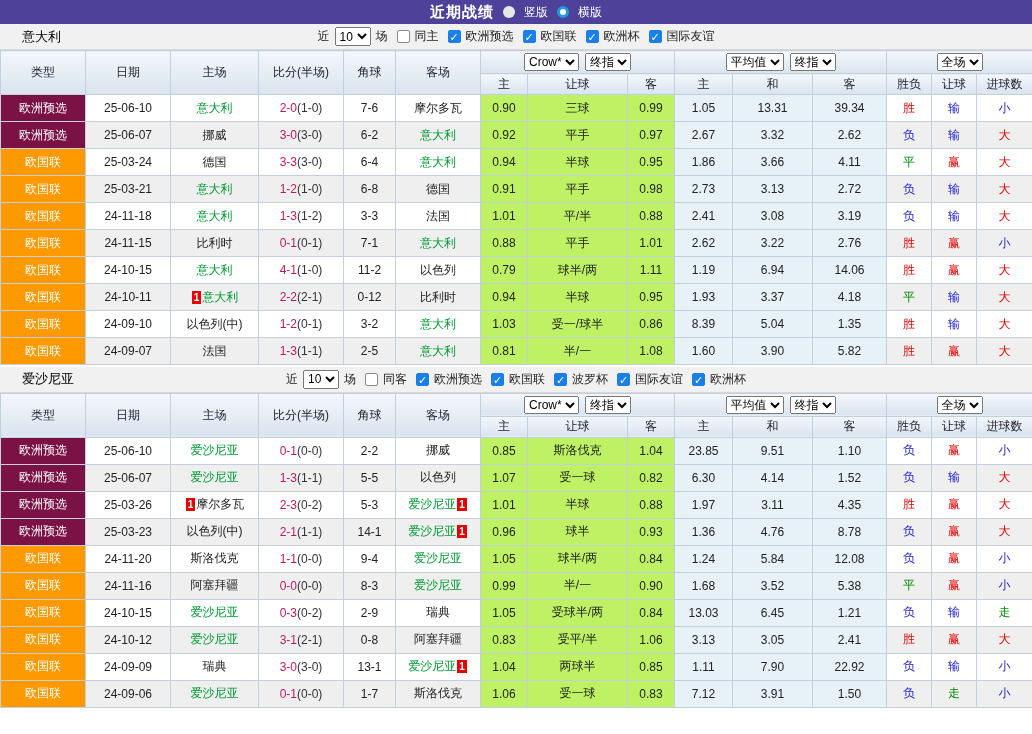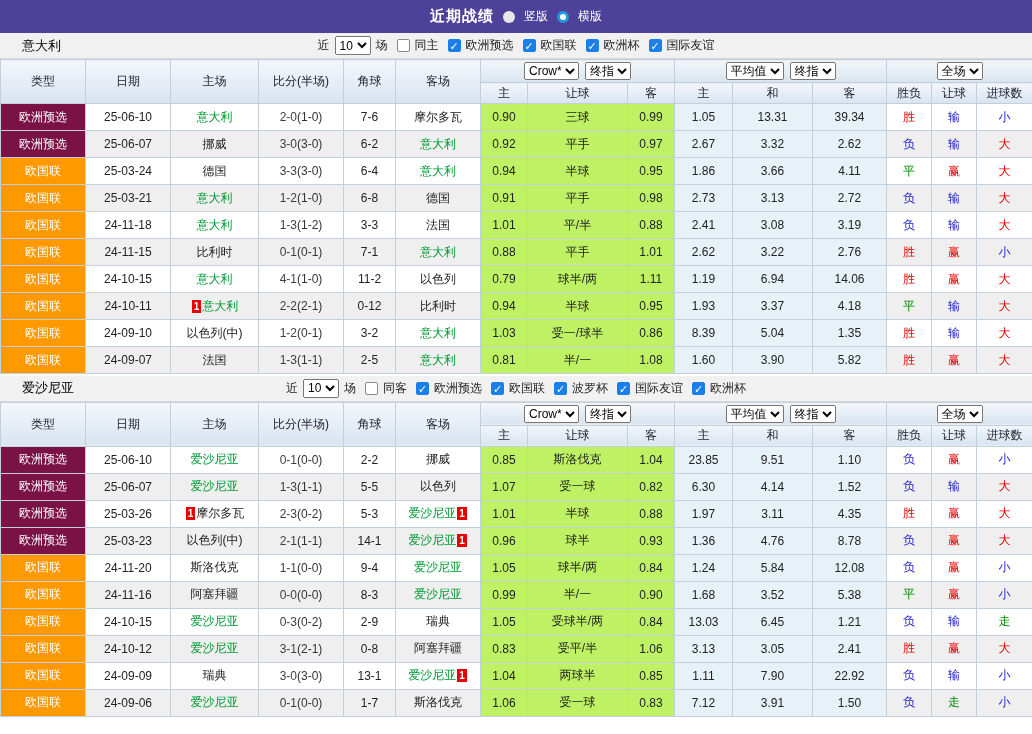--- a/index.html
+++ b/index.html
@@ -1,19 +1,19 @@
 <!DOCTYPE html>
 <html><head>
 <meta charset="utf-8">
 <style>
   html,body{margin:0;padding:0;background:#fff;}
   body{width:1032px;font-family:"Liberation Sans","DejaVu Sans",sans-serif;font-size:12px;color:#222;}
 
   
-  .titlebar{height:33px;background:#4d4199;color:#fff;display:flex;align-items:center;justify-content:center;gap:9px;}
+  .titlebar{height:24px;background:#4d4199;color:#fff;display:flex;align-items:center;justify-content:center;gap:9px;}
   .titlebar .ttl{font-weight:bold;font-size:15px;letter-spacing:1px;}
   .rdo{display:inline-block;width:12px;height:12px;border-radius:50%;box-sizing:border-box;vertical-align:middle;cursor:pointer;}
   .rdo.filled{background:#e8e8e8;}
   .rdo.ring{background:#fff;border:3px solid #1f9ae0;}
   .titlebar label{font-size:12px;cursor:pointer;}
 
   
   .filter-row{position:relative;height:25px;background:#f1f1f1;border-bottom:1px solid #d8d8d8;display:flex;align-items:center;justify-content:center;gap:3px;}
   .filter-row .team{position:absolute;left:22px;font-size:13px;color:#000;}
   .filter-row select{height:19px;font-size:12px;margin:0 2px;}
@@ -29,21 +29,21 @@
   thead tr.selrow th{height:22px;}
   thead select{height:18px;font-size:12px;margin:0 3px;}
   tbody td{height:26px;}
   td.cream{background:#bef264;}
   td.blue{background:#e7f1f8;}
   tr.even td.plain{background:#efefef;}
   td.plain{background:#fff;}
   td.typec{color:#fff;font-size:12px;}
   .teamtxt{color:#222;}
   .focus{color:#009933;}
-  .ft{color:#404040;}
+  .ft{color:#be185d;}
   .ht{color:#333;}
   .badge{display:inline-block;background:#e60000;color:#fff;font-size:10px;line-height:13px;padding:0 2px;margin:0 1px;font-weight:bold;}
   .section{margin-bottom:2px;}
 </style>
 </head>
 <body>
 
 <div class="titlebar">
   <span class="ttl">近期战绩</span>
   <span class="rdo filled"></span>

